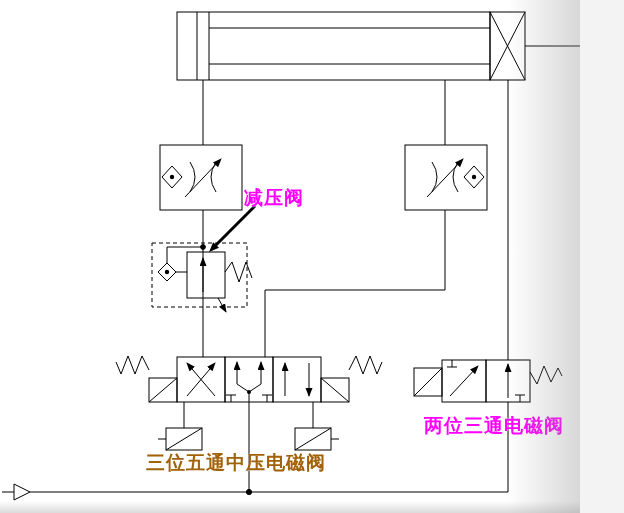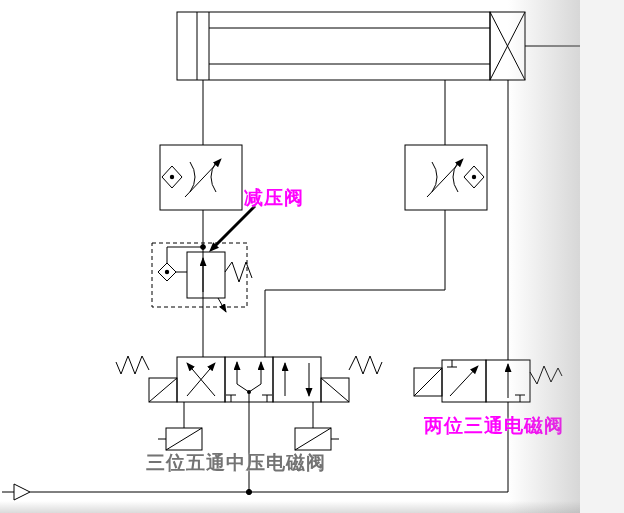--- a/index.html
+++ b/index.html
@@ -164,19 +164,19 @@
     <polygon points="14,484 14,500 30,492" fill="#fff"></polygon>
   </g>
 
   <g>
     <line x1="255" y1="206" x2="213" y2="248" stroke="#000" stroke-width="3"></line>
     <polygon points="209,252 219,247.8 213.2,242.2" fill="#000"></polygon>
   </g>
 </svg>
 
 <div class="diagram-label lbl-reducing" style="color: rgb(255, 0, 255);">减压阀</div>
-<div class="diagram-label lbl-fiveway" style="color: #737373;">三位五通中压电磁阀</div>
+<div class="diagram-label lbl-fiveway" style="color: #a16207;">三位五通中压电磁阀</div>
 <div class="diagram-label lbl-threeway" style="color: rgb(255, 0, 255);">两位三通电磁阀</div>
 
 <div class="shade-right"></div>
 <div class="shade-bottom"></div>
 
 </div>
 
 </body></html>

